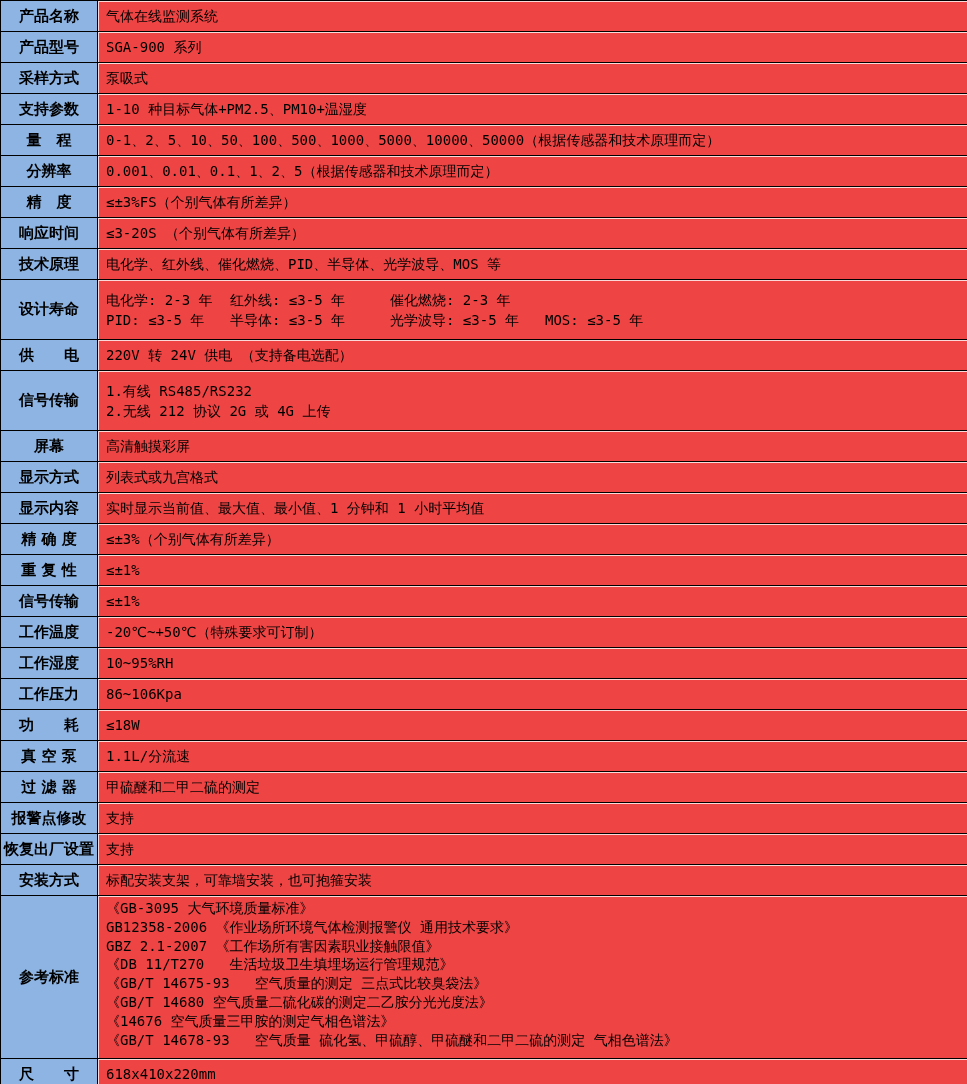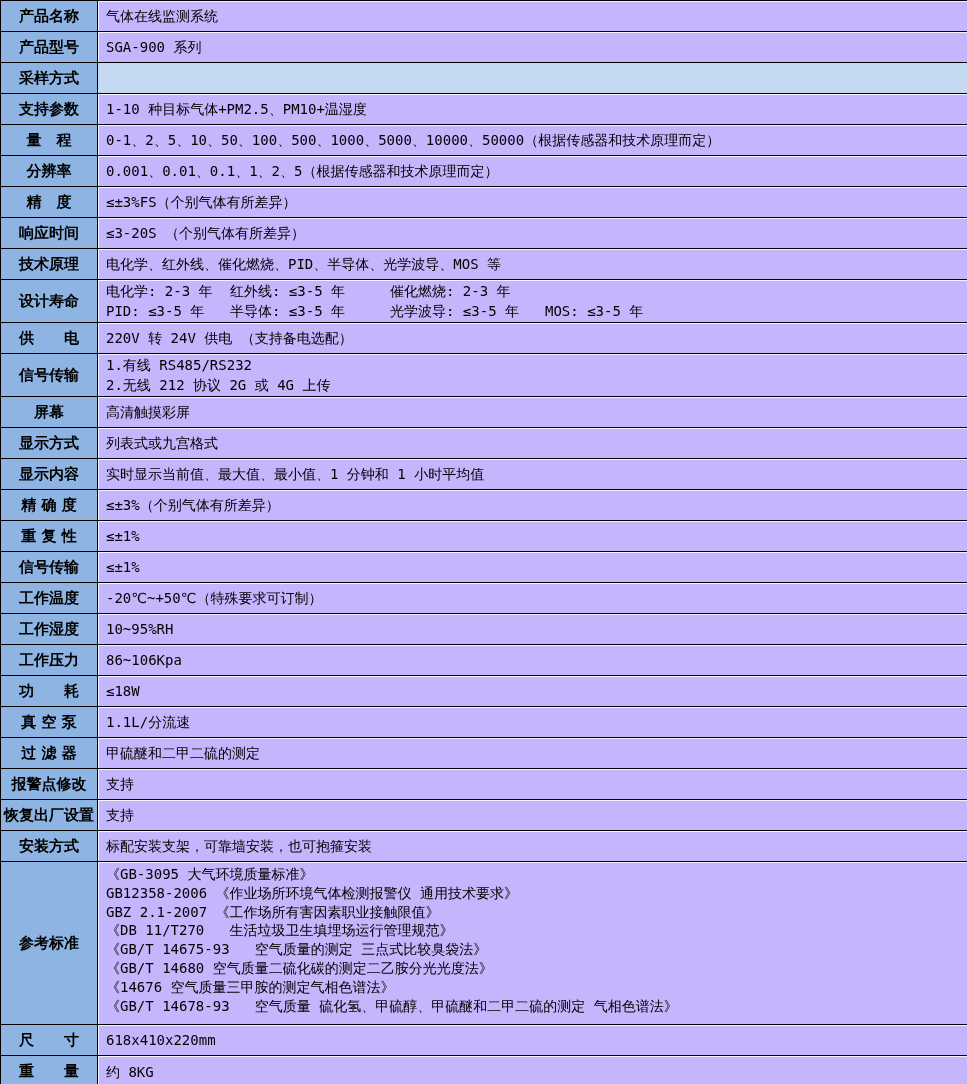--- a/index.html
+++ b/index.html
@@ -16,41 +16,41 @@
     display: flex;
     flex-direction: column;
   }
 
   .row {
     display: flex;
     height: 31px;
     border-bottom: 1px solid #000;
     flex: 0 0 auto;
   }
-  .row.h44 { height: 43px; }
+  .row.h44 { height: 60px; }
   .row.grow { flex: 1 1 auto; height: auto; }
   .row:last-child { border-bottom: none; }
 
   .lbl {
     width: 97px;
     flex: 0 0 97px;
     background: #8db4e2;
     border-right: 1px solid #000;
     display: flex;
     align-items: center;
     justify-content: center;
     font-size: 15px;
     font-weight: bold;
     white-space: nowrap;
     text-align: center;
   }
 
   .val {
     flex: 1 1 auto;
-    background: #c4b5fd;
+    background: #ef4444;
     box-shadow: inset 1px 1px 0 rgba(255,255,255,0.8);
     display: flex;
     flex-direction: column;
     justify-content: center;
     padding: 0 8px;
     font-family: "DejaVu Sans Mono", "DejaVu Sans", sans-serif;
     font-size: 14px;
     white-space: pre-wrap;
     overflow: hidden;
   }
@@ -76,20 +76,21 @@
     <div class="val"><span class="vline">气体在线监测系统</span></div>
   </div>
 
   <div class="row">
     <div class="lbl">产品型号</div>
     <div class="val"><span class="vline">SGA-900 系列</span></div>
   </div>
 
   <div class="row">
     <div class="lbl">采样方式</div>
+    <div class="val"><span class="vline">泵吸式</span></div>
   </div>
 
   <div class="row">
     <div class="lbl">支持参数</div>
     <div class="val"><span class="vline">1-10 种目标气体+PM2.5、PM10+温湿度</span></div>
   </div>
 
   <div class="row">
     <div class="lbl">量　程</div>
     <div class="val"><span class="vline">0-1、2、5、10、50、100、500、1000、5000、10000、50000（根据传感器和技术原理而定）</span></div>

